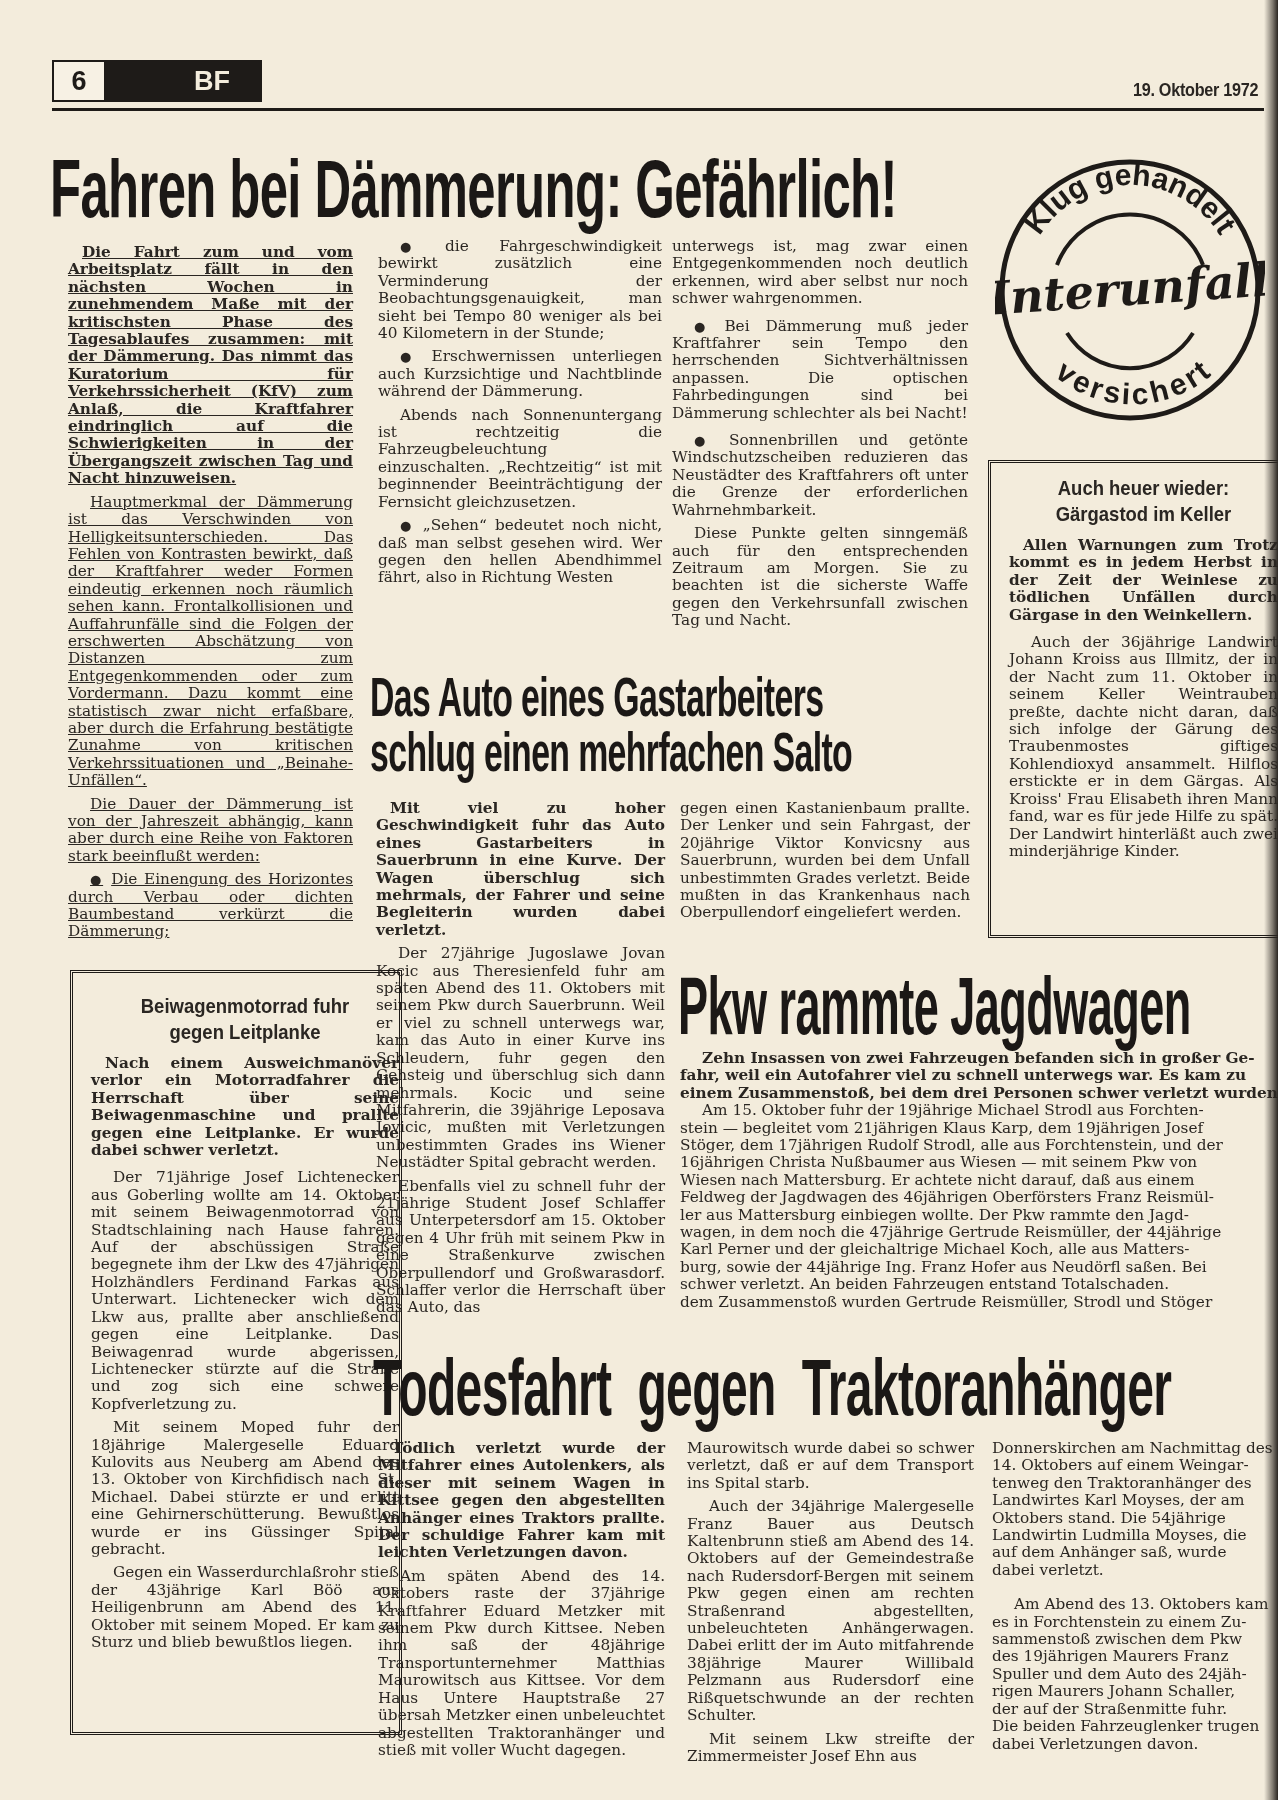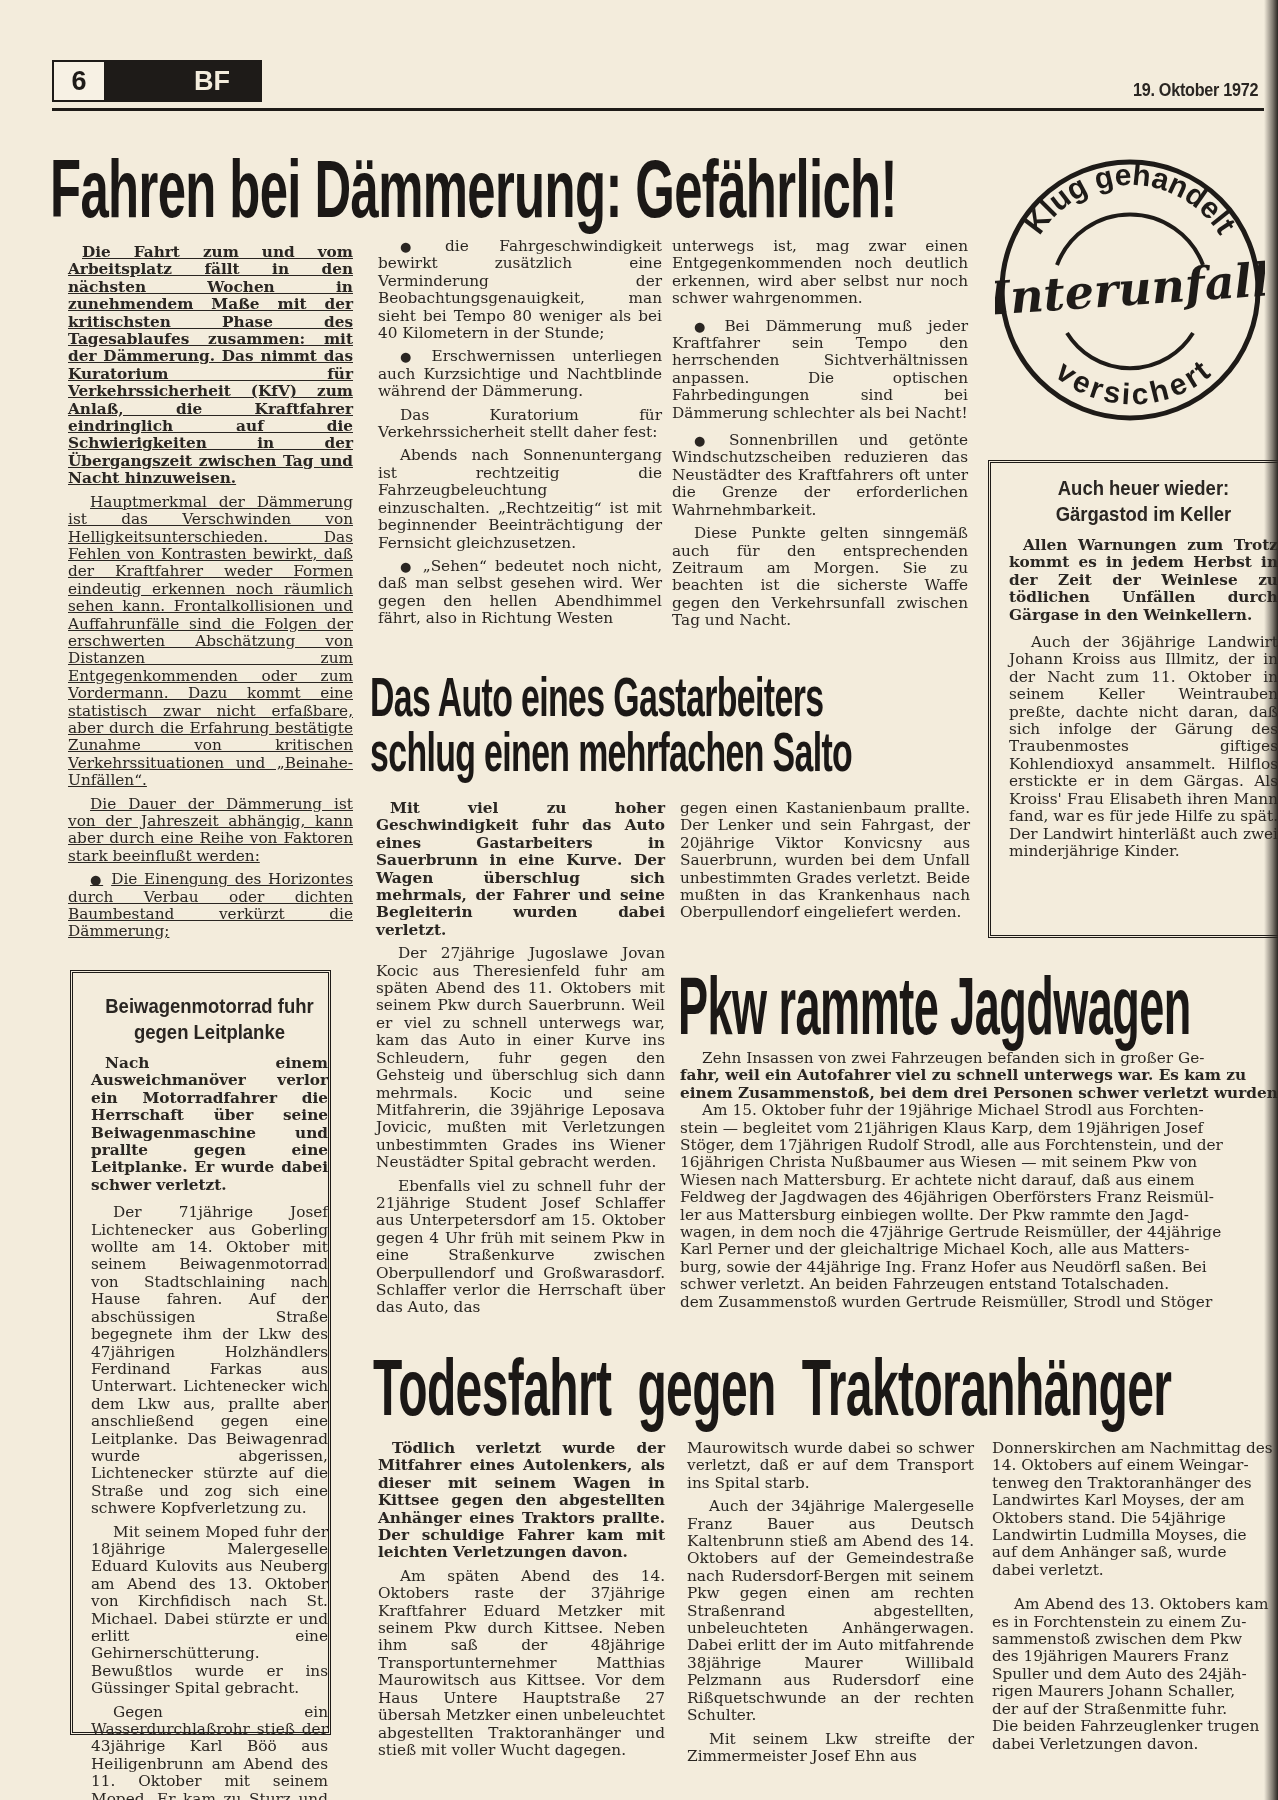--- a/index.html
+++ b/index.html
@@ -60,21 +60,21 @@
 
   
   .box {
     border: 3px double #1e1b18; box-sizing: border-box; padding: 12px 0 10px 18px;
   }
   .box-title {
     font-family: "Liberation Sans", sans-serif; font-weight: bold; text-align: center;
     font-size: 21px; line-height: 26px; margin-bottom: 10px; transform: scaleX(0.88);
   }
   .box-gaer { left: 988px; top: 460px; width: 290px; height: 478px; border-right: none; }
-  .box-beiw { left: 70px; top: 970px; width: 261px; height: 765px; }
+  .box-beiw { left: 70px; top: 970px; width: 332px; height: 765px; }
 
   
   .stamp { left: 995px; top: 155px; width: 270px; height: 270px; }
 
   
   .ca1 { left: 376px; top: 800px; width: 289px; }
   .ca2 { left: 680px; top: 800px; width: 290px; }
   .cpkw { left: 680px; top: 1050px; width: 598px; font-size: 15.3px; line-height: 17.4px; }
   .cpkw p { white-space: nowrap; overflow: hidden; }
   .ct1 { left: 378px; top: 1440px; width: 287px; }
@@ -97,21 +97,20 @@
 <div class="abs col c1">
   <p class="lead">Die Fahrt zum und vom Arbeitsplatz fällt in den nächsten Wochen in zunehmendem Maße mit der kritischsten Phase des Tagesablaufes zusammen: mit der Dämmerung. Das nimmt das Kuratorium für Verkehrssicherheit (KfV) zum Anlaß, die Kraftfahrer eindringlich auf die Schwierigkeiten in der Übergangszeit zwischen Tag und Nacht hinzuweisen.</p>
   <p>Hauptmerkmal der Dämmerung ist das Verschwinden von Helligkeitsunterschieden. Das Fehlen von Kontrasten bewirkt, daß der Kraftfahrer weder Formen eindeutig erkennen noch räumlich sehen kann. Frontalkollisionen und Auffahrunfälle sind die Folgen der erschwerten Abschätzung von Distanzen zum Entgegenkommenden oder zum Vordermann. Dazu kommt eine statistisch zwar nicht erfaßbare, aber durch die Erfahrung bestätigte Zunahme von kritischen Verkehrssituationen und „Beinahe-Unfällen“.</p>
   <p>Die Dauer der Dämmerung ist von der Jahreszeit abhängig, kann aber durch eine Reihe von Faktoren stark beeinflußt werden:</p>
   <p class="bullet"><span>Die Einengung des Horizontes durch Verbau oder dichten Baumbestand verkürzt die Dämmerung;</span></p>
 </div>
 
 <div class="abs col c2">
   <p class="bullet"><span>die Fahrgeschwindigkeit bewirkt zusätzlich eine Verminderung der Beobachtungsgenauigkeit, man sieht bei Tempo 80 weniger als bei 40 Kilometern in der Stunde;</span></p>
   <p class="bullet"><span>Erschwernissen unterliegen auch Kurzsichtige und Nachtblinde während der Dämmerung.</span></p>
-  <p>Das Kuratorium für Verkehrssicherheit stellt daher fest:</p>
   <p>Abends nach Sonnenuntergang ist rechtzeitig die Fahrzeugbeleuchtung einzuschalten. „Rechtzeitig“ ist mit beginnender Beeinträchtigung der Fernsicht gleichzusetzen.</p>
   <p class="bullet"><span>„Sehen“ bedeutet noch nicht, daß man selbst gesehen wird. Wer gegen den hellen Abendhimmel fährt, also in Richtung Westen</span></p>
 </div>
 
 <div class="abs col c3">
   <p class="noindent">unterwegs ist, mag zwar einen Entgegenkommenden noch deutlich erkennen, wird aber selbst nur noch schwer wahrgenommen.</p>
   <p class="bullet" style="margin-top:10px"><span>Bei Dämmerung muß jeder Kraftfahrer sein Tempo den herrschenden Sichtverhältnissen anpassen. Die optischen Fahrbedingungen sind bei Dämmerung schlechter als bei Nacht!</span></p>
   <p class="bullet" style="margin-top:10px"><span>Sonnenbrillen und getönte Windschutzscheiben reduzieren das Neustädter des Kraftfahrers oft unter die Grenze der erforderlichen Wahrnehmbarkeit.</span></p>
   <p>Diese Punkte gelten sinngemäß auch für den entsprechenden Zeitraum am Morgen. Sie zu beachten ist die sicherste Waffe gegen den Verkehrsunfall zwischen Tag und Nacht.</p>
 </div>
@@ -150,21 +149,21 @@
   <p class="lead">Mit viel zu hoher Geschwindigkeit fuhr das Auto eines Gastarbeiters in Sauerbrunn in eine Kurve. Der Wagen überschlug sich mehrmals, der Fahrer und seine Begleiterin wurden dabei verletzt.</p>
   <p>Der 27jährige Jugoslawe Jovan Kocic aus Theresienfeld fuhr am späten Abend des 11. Oktobers mit seinem Pkw durch Sauerbrunn. Weil er viel zu schnell unterwegs war, kam das Auto in einer Kurve ins Schleudern, fuhr gegen den Gehsteig und überschlug sich dann mehrmals. Kocic und seine Mitfahrerin, die 39jährige Leposava Jovicic, mußten mit Verletzungen unbestimmten Grades ins Wiener Neustädter Spital gebracht werden.</p>
   <p>Ebenfalls viel zu schnell fuhr der 21jährige Student Josef Schlaffer aus Unterpetersdorf am 15. Oktober gegen 4 Uhr früh mit seinem Pkw in eine Straßenkurve zwischen Oberpullendorf und Großwarasdorf. Schlaffer verlor die Herrschaft über das Auto, das</p>
 </div>
 <div class="abs col ca2">
   <p class="noindent">gegen einen Kastanienbaum prallte. Der Lenker und sein Fahrgast, der 20jährige Viktor Konvicsny aus Sauerbrunn, wurden bei dem Unfall unbestimmten Grades verletzt. Beide mußten in das Krankenhaus nach Oberpullendorf eingeliefert werden.</p>
 </div>
 
 <div class="abs headline h-pkw">Pkw rammte Jagdwagen</div>
 <div class="abs cpkw">
-  <p style="margin:0;font-weight:normal;text-indent:22px">Zehn Insassen von zwei Fahrzeugen befanden sich in großer Ge-</p>
+  <p style="margin:0;font-weight:bold;text-indent:22px">Zehn Insassen von zwei Fahrzeugen befanden sich in großer Ge-</p>
   <p style="margin:0;font-weight:bold">fahr, weil ein Autofahrer viel zu schnell unterwegs war. Es kam zu</p>
   <p style="margin:0;font-weight:bold">einem Zusammenstoß, bei dem drei Personen schwer verletzt wurden.</p>
   <p style="margin:0;text-indent:22px">Am 15. Oktober fuhr der 19jährige Michael Strodl aus Forchten-</p>
   <p style="margin:0">stein — begleitet vom 21jährigen Klaus Karp, dem 19jährigen Josef</p>
   <p style="margin:0">Stöger, dem 17jährigen Rudolf Strodl, alle aus Forchtenstein, und der</p>
   <p style="margin:0">16jährigen Christa Nußbaumer aus Wiesen — mit seinem Pkw von</p>
   <p style="margin:0">Wiesen nach Mattersburg. Er achtete nicht darauf, daß aus einem</p>
   <p style="margin:0">Feldweg der Jagdwagen des 46jährigen Oberförsters Franz Reismül-</p>
   <p style="margin:0">ler aus Mattersburg einbiegen wollte. Der Pkw rammte den Jagd-</p>
   <p style="margin:0">wagen, in dem noch die 47jährige Gertrude Reismüller, der 44jährige</p>

